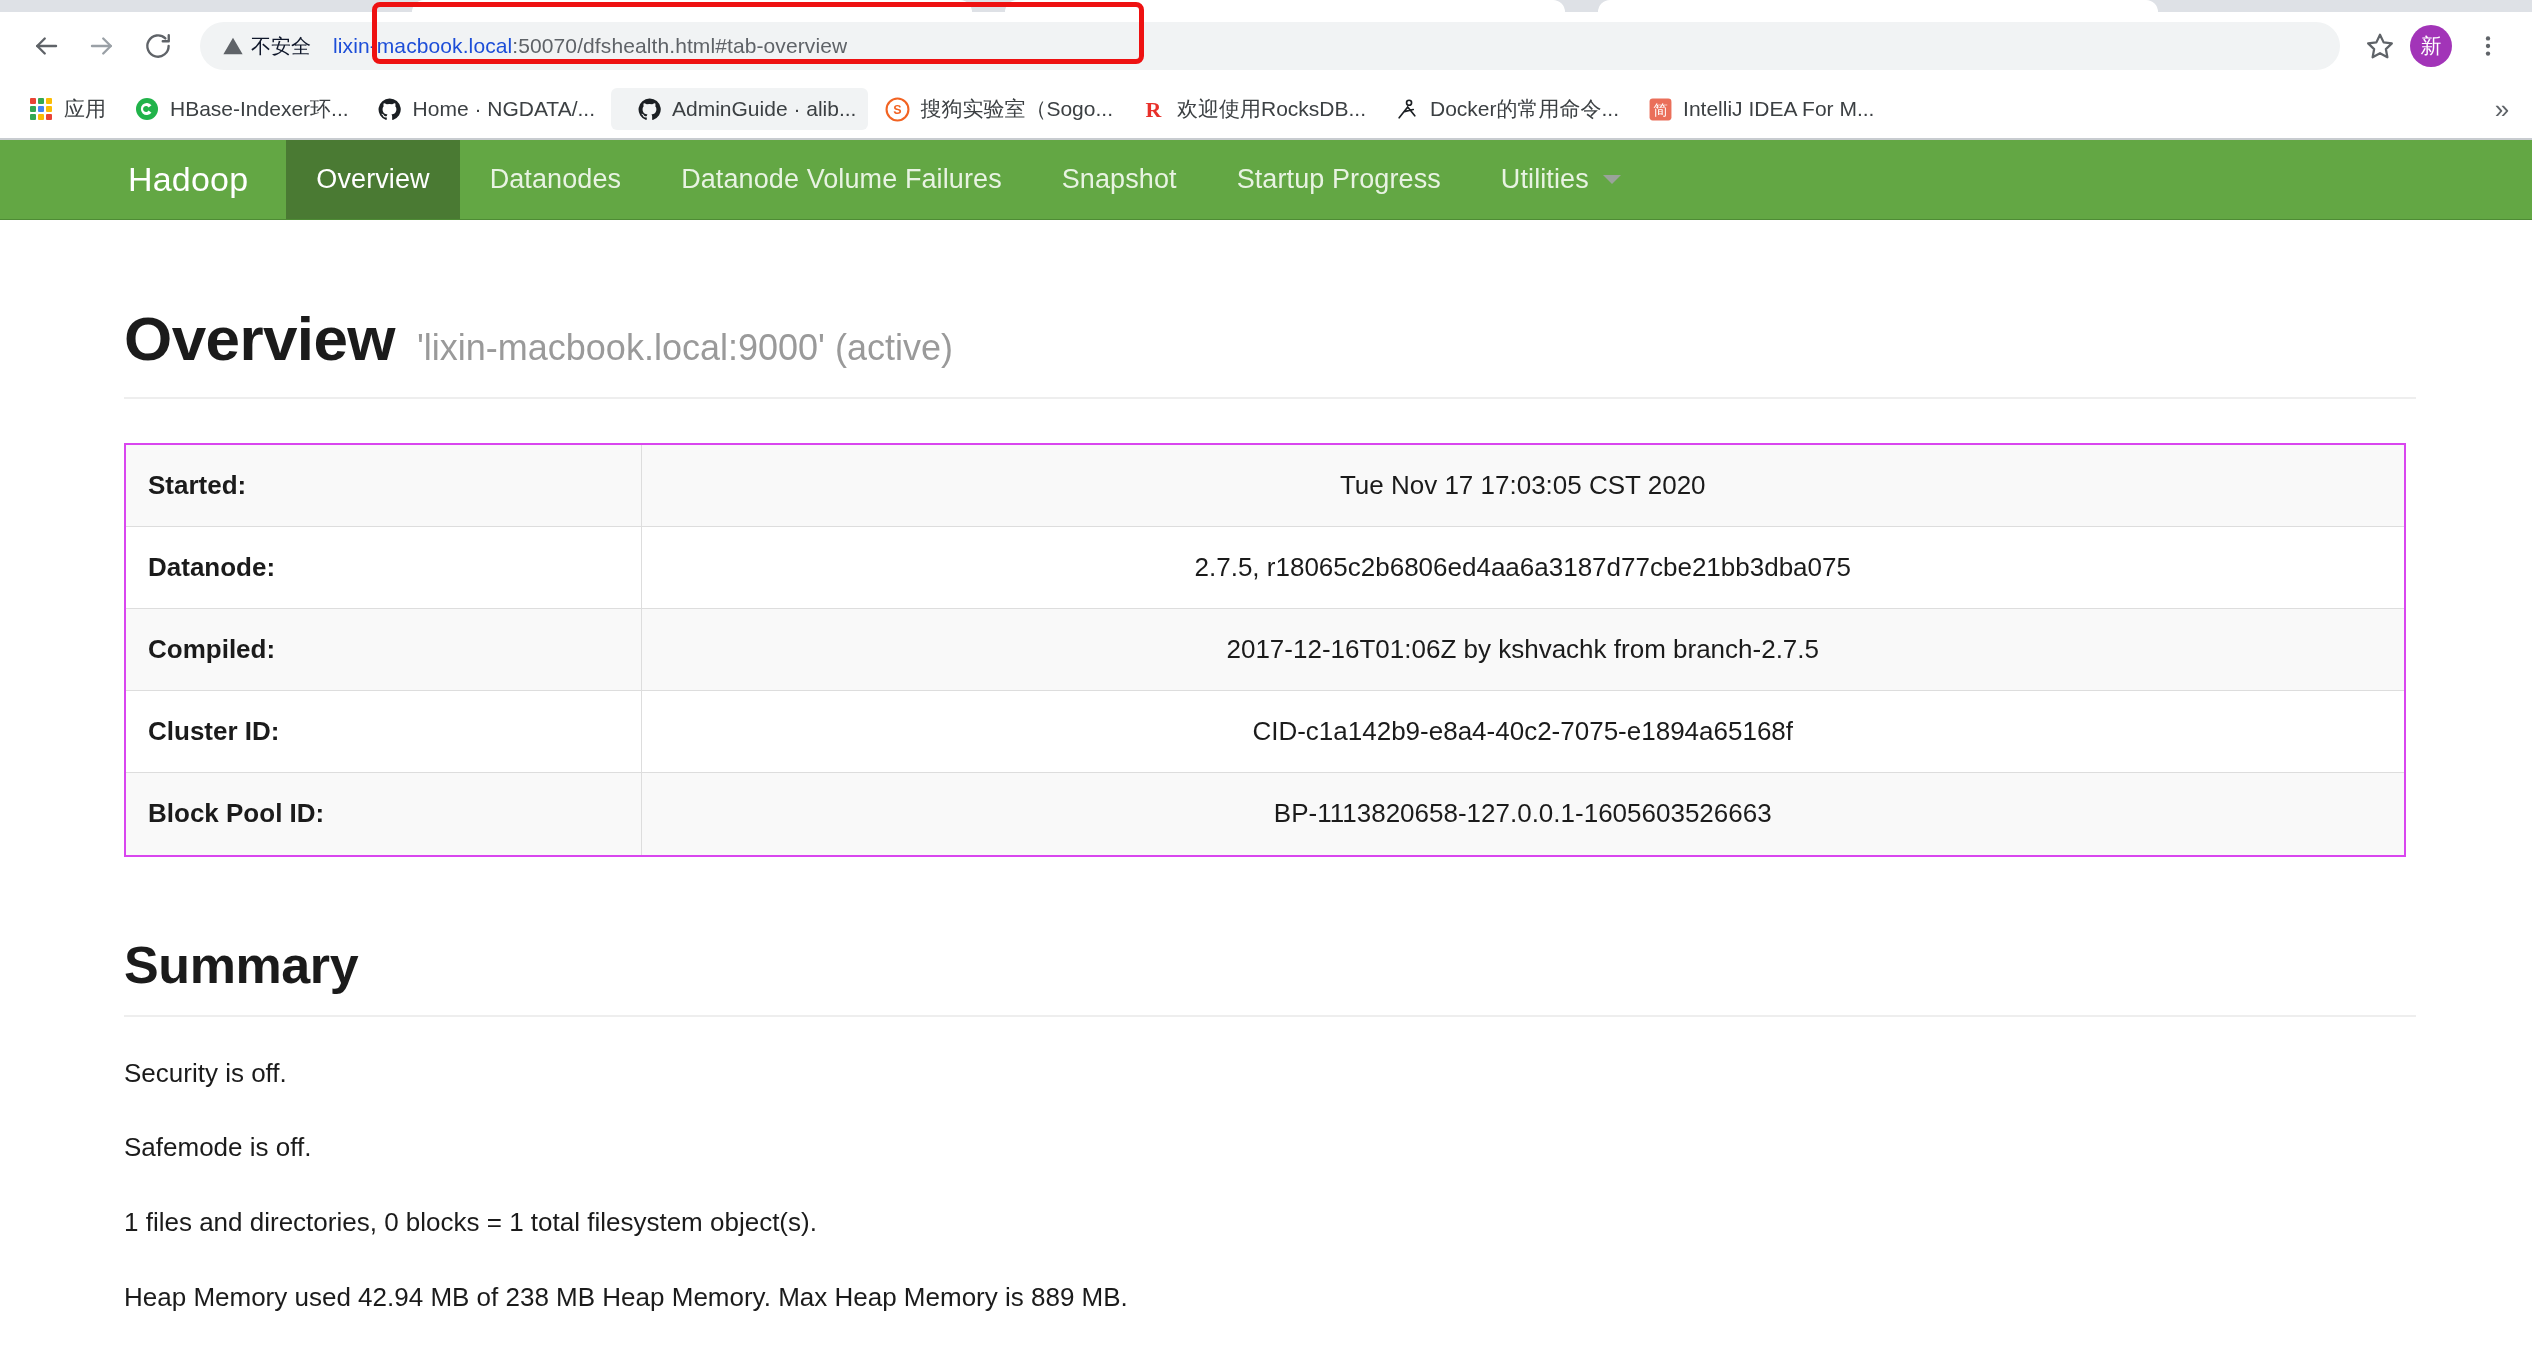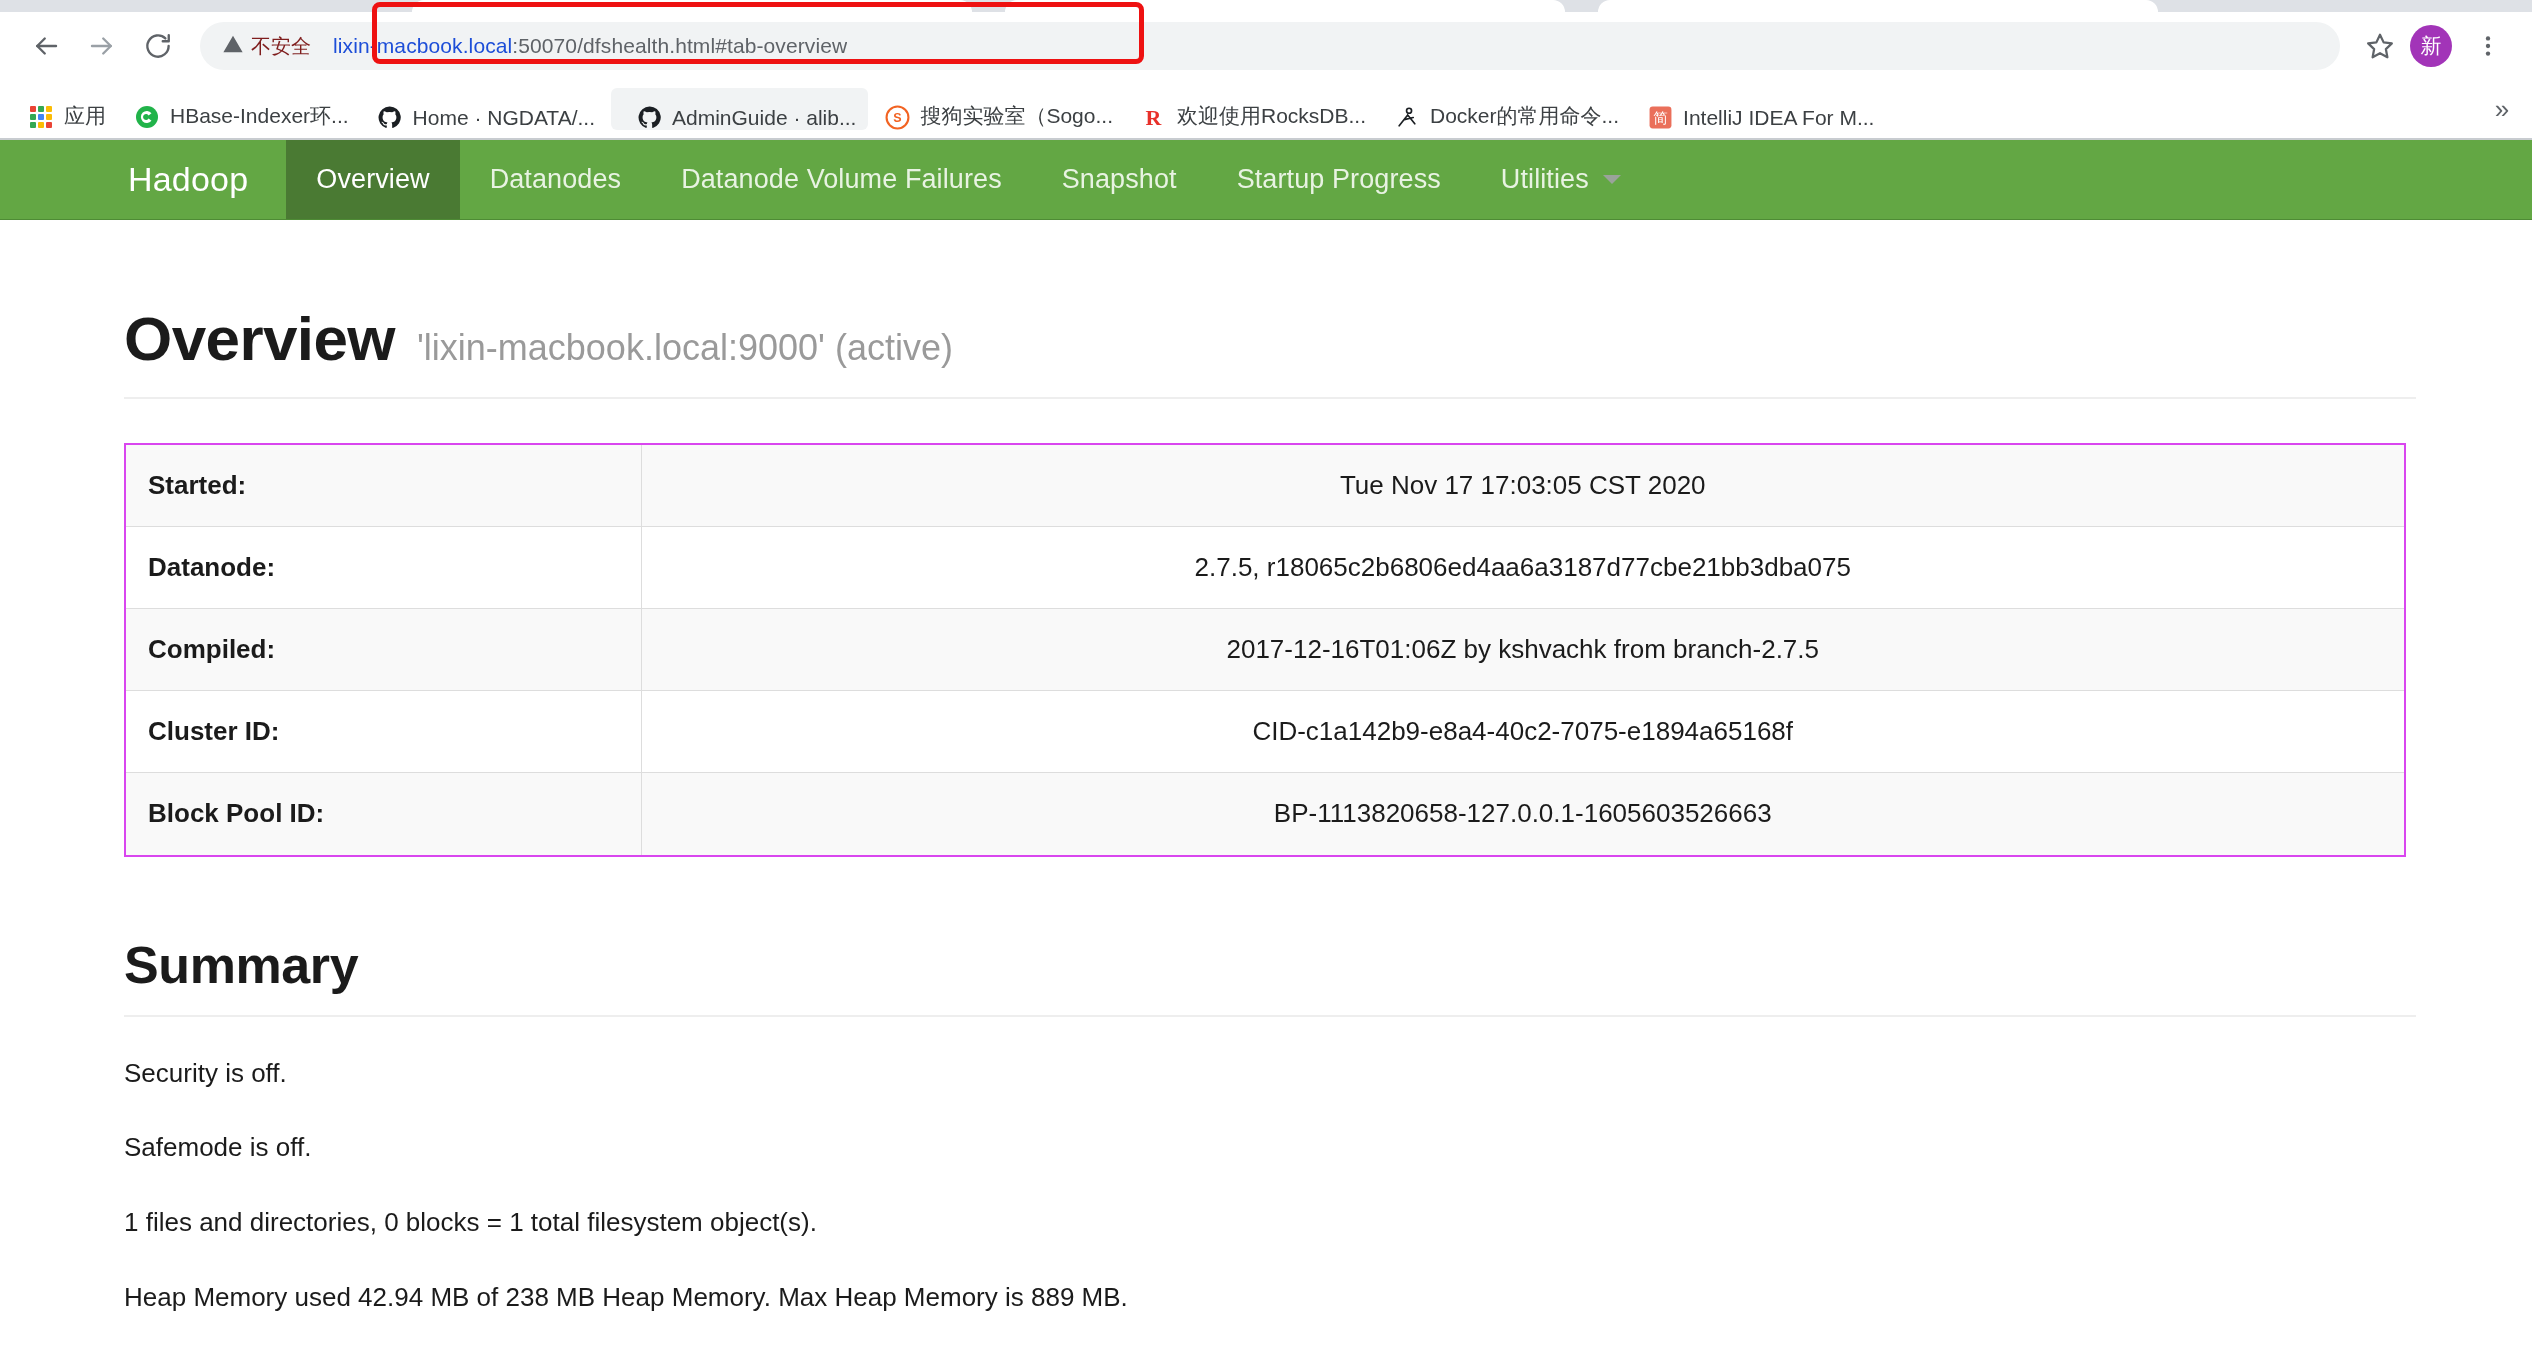--- a/index.html
+++ b/index.html
@@ -65,24 +65,24 @@
     margin-right: 14px;
     background: #f1f3f4;
     border-radius: 24px;
     display: flex;
     align-items: center;
     padding: 0 22px;
     min-width: 0;
   }
   .security-chip {
     display: flex;
-    align-items: flex-start;
+    align-items: center;
     gap: 7px;
     flex: 0 0 auto;
-    color: #7f1d1d;
+    color: #0f172a;
     font-size: 20px;
     white-space: nowrap;
   }
   .warn-tri { display: block; }
   .omnibox-url {
     font-size: 21px;
     color: #5f6368;
     margin-left: 22px;
     white-space: nowrap;
     overflow: hidden;
@@ -126,21 +126,21 @@
     background: #ffffff;
     display: flex;
     align-items: center;
     padding: 0 16px;
     gap: 4px;
     overflow: hidden;
     position: relative;
   }
   .bm {
     display: flex;
-    align-items: flex-end;
+    align-items: center;
     gap: 10px;
     height: 42px;
     padding: 0 12px;
     border-radius: 6px;
     font-size: 21px;
     color: #3c4043;
     white-space: nowrap;
     flex: 0 0 auto;
   }
   .bm.hovered { background: #f1f3f4; padding-left: 25px; }

